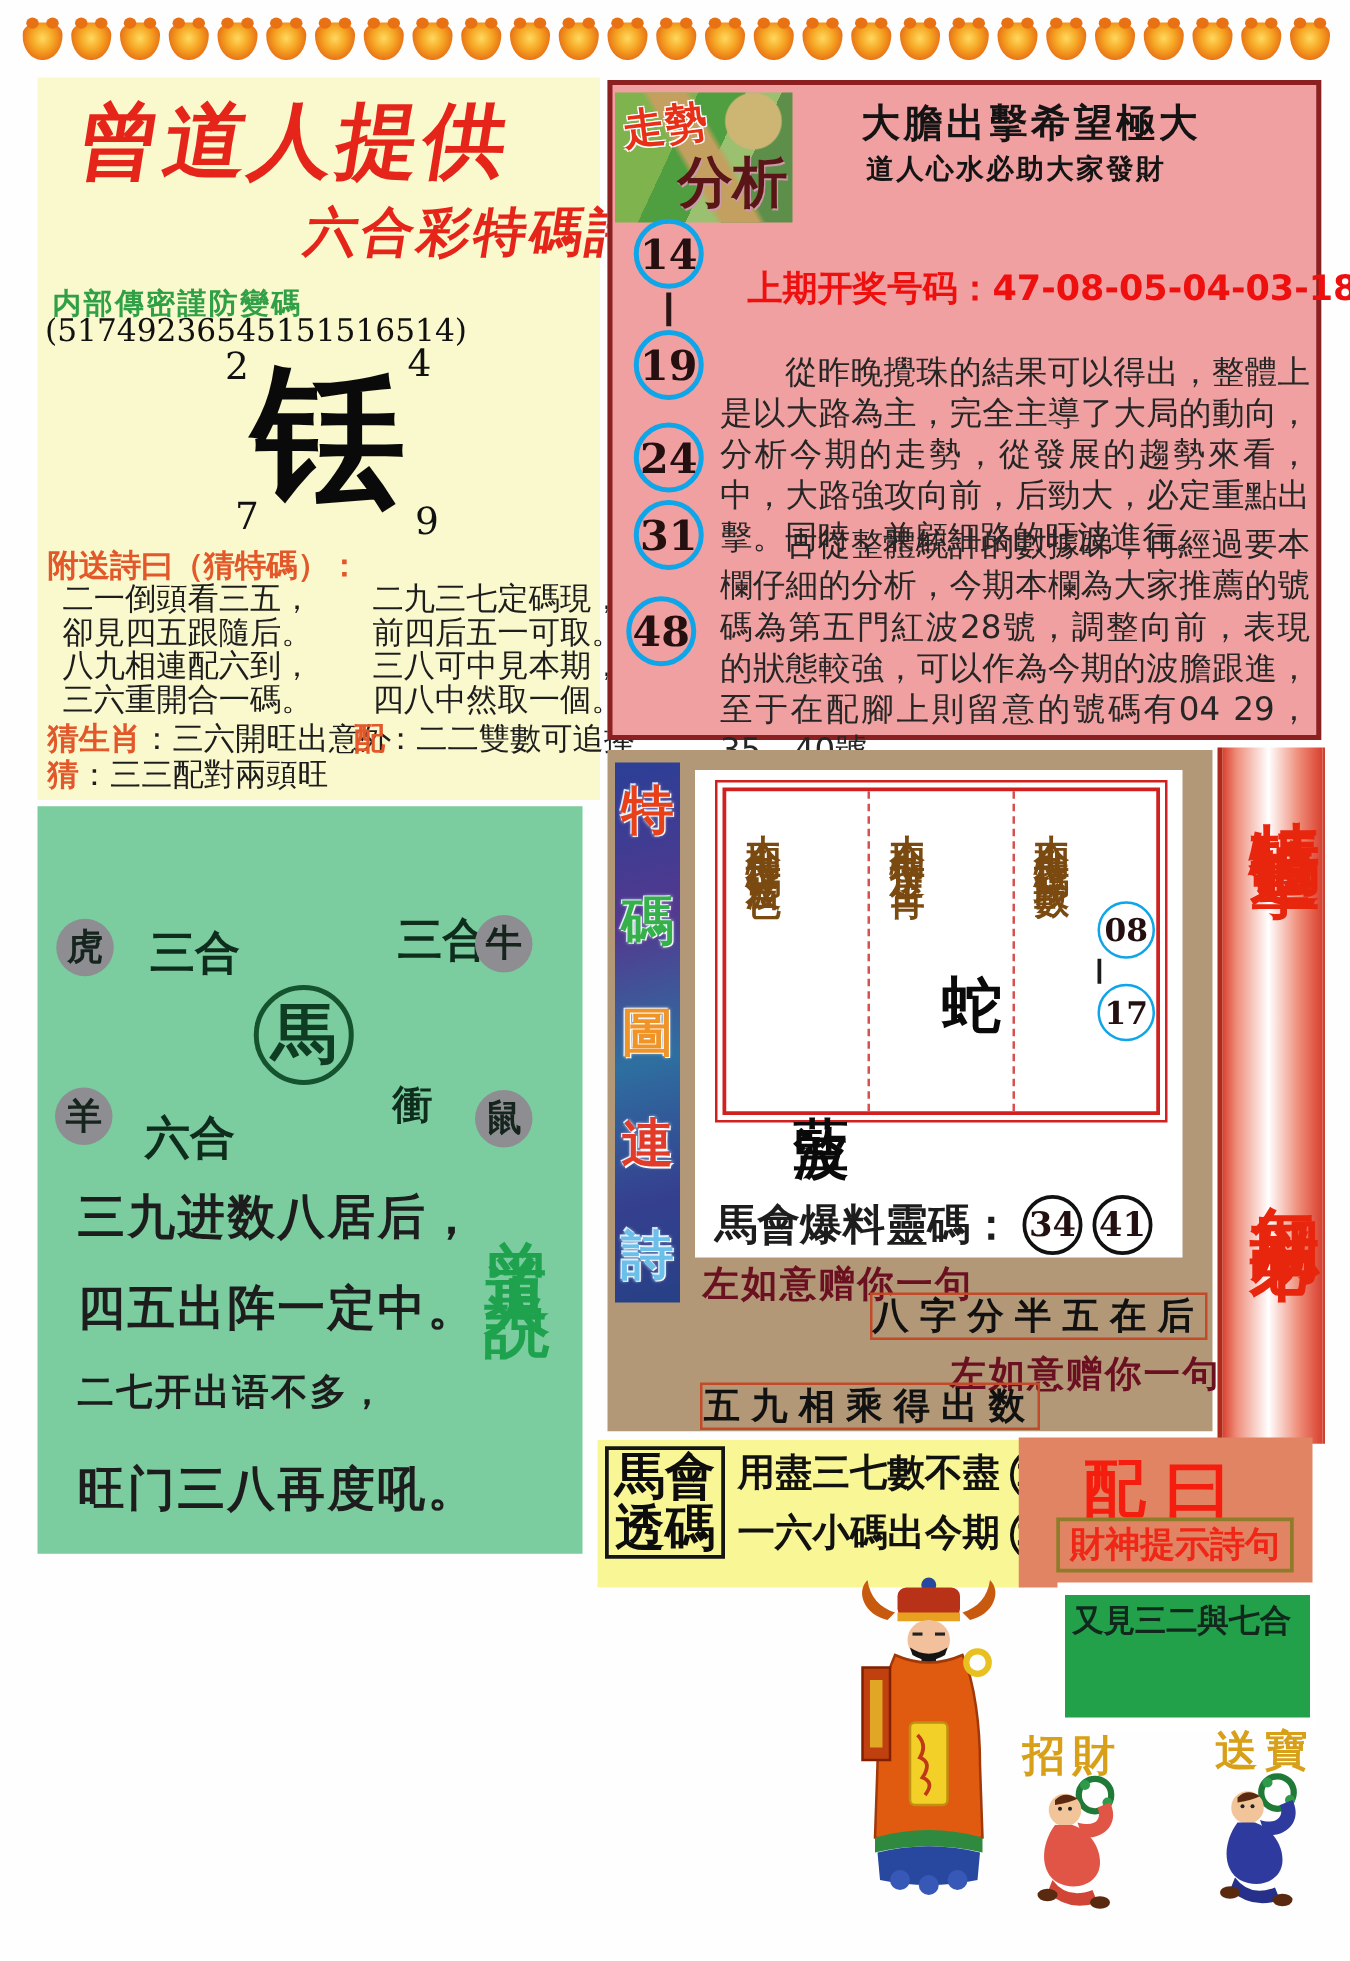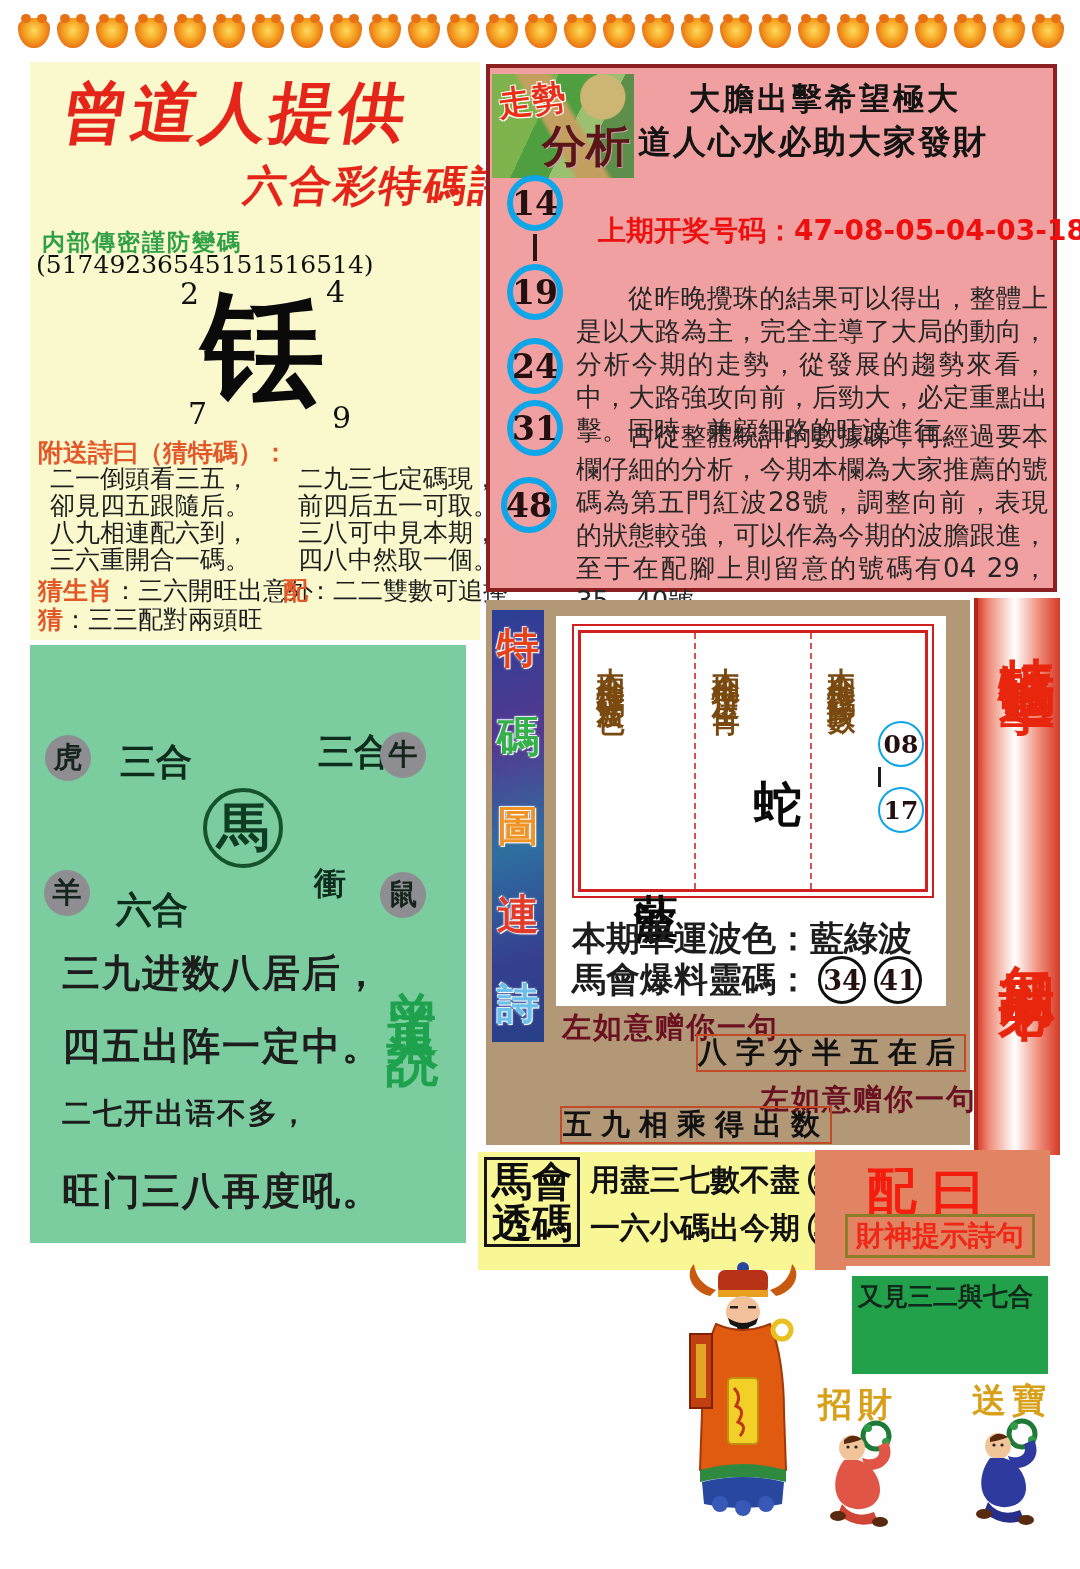--- a/index.html
+++ b/index.html
@@ -20,21 +20,21 @@
   .panel-yellow{background:#faf8cd}
   .panel-green{background:#7bcc9f}
   .panel-pink{background:#f0a0a0;border:4px solid #8a2020}
   .panel-tan{background:#b29877}
 
   .red-title{color:#e6251a;font-weight:900;transform:skewX(-9deg);transform-origin:left bottom;font-family:"DejaVu Sans",sans-serif;letter-spacing:3px;white-space:nowrap}
   .green-label{color:#2fa045;font-weight:700;letter-spacing:2px}
   .orange-label{color:#e2582a;font-weight:700}
   .pline{position:absolute;font-size:25px;color:#1d1d1d;font-family:"DejaVu Serif",serif;white-space:nowrap}
 
-  .circle-num{display:flex;align-items:center;justify-content:center;border:6px solid #0ea5e9;border-radius:50%;
+  .circle-num{display:flex;align-items:center;justify-content:center;border:4px solid #0ea5e9;border-radius:50%;
     font-weight:700;color:#241010;font-family:"DejaVu Serif",serif;background:transparent}
 
   .zcircle{position:absolute;width:46px;height:46px;border-radius:50%;background:#8e8e92;color:#15241c;
     display:flex;align-items:center;justify-content:center;font-size:29px;font-weight:700;font-family:"DejaVu Serif",serif}
   .zlabel{position:absolute;font-size:36px;font-weight:700;color:#0f2d1d;font-family:"DejaVu Serif",serif;white-space:nowrap}
 
   .vtext{writing-mode:vertical-rl;text-orientation:upright}
 
   
   .sbox{background:#ffffff;border:2px solid #d02020;padding:4px}
@@ -47,21 +47,21 @@
 
   .tipbox{position:absolute;border:2px solid #c24a28;display:flex;align-items:center;justify-content:center;
     font-size:29px;font-weight:700;letter-spacing:9px;color:#111;font-family:"DejaVu Serif",serif;white-space:nowrap}
   .gift{position:absolute;font-size:29px;font-weight:900;color:#6b1020;letter-spacing:2px;font-family:"DejaVu Serif",serif;white-space:nowrap}
 
   .banner{background:linear-gradient(90deg,#d9402e 0%,#ef8d7a 14%,#ffffff 46%,#ef8d7a 76%,#d9402e 100%);
     border-left:4px solid #b02818;border-right:2px solid #d04030}
   .banner span{position:absolute;left:12px;writing-mode:vertical-rl;text-orientation:upright;font-size:56px;
     font-weight:900;color:#e8260e;font-family:"DejaVu Serif",serif;letter-spacing:7px}
 
-  .club-row{position:absolute;display:flex;align-items:center;gap:8px}
+  .club-row{position:absolute;display:flex;align-items:flex-start;gap:8px}
   .club-text{font-size:30px;font-weight:800;color:#111;font-family:"DejaVu Serif",serif;white-space:nowrap}
 
   .strip{background:linear-gradient(165deg,#2b3f96 0%,#53398f 30%,#2e6fa0 55%,#35408f 80%,#274086 100%);
     display:flex;flex-direction:column;align-items:center;justify-content:space-between;padding:10px 0}
   .strip span{font-size:42px;font-weight:900;font-family:"DejaVu Serif",serif;
     text-shadow:0 0 3px #ffffff,1px 1px 0 #ffffff,-1px -1px 0 #cfe6ff}
   .sc0{color:#e84018}.sc1{color:#35b04a}.sc2{color:#f09428}.sc3{color:#e23b2a}.sc4{color:#6ac0e8}
 
   .para{position:absolute;width:472px;font-size:26px;line-height:33px;color:#262626;text-align:justify;text-indent:2em;
     font-family:"DejaVu Sans",sans-serif}
@@ -168,21 +168,21 @@
               background:
                 linear-gradient(60deg, rgba(195,160,95,0) 40%, #c3a05f 43%, #c3a05f 57%, rgba(195,160,95,0) 60%),
                 radial-gradient(circle at 78% 22%, #cdb574 0 16%, rgba(0,0,0,0) 17%),
                 linear-gradient(115deg,#7fb34d 0 35%,#4f9e3f 35% 55%,#9ac070 55% 70%,#5e8f4a 70% 100%)">
     <span class="serif" style="position:absolute;left:6px;top:4px;font-size:34px;font-weight:900;color:#e83018;transform:rotate(-7deg);
                  text-shadow:1px 1px 0 #fff,-1px -1px 0 #fff,1px -1px 0 #fff,-1px 1px 0 #fff">走勢</span>
     <span class="serif" style="position:absolute;right:4px;bottom:2px;font-size:44px;font-weight:900;color:#5a1616;text-shadow:1px 1px 0 #c9a">分析</span>
   </div>
 
   <div class="abs" style="left:600px;top:78px;width:450px;text-align:center;font-size:31px;font-weight:900;color:#141414;letter-spacing:3px">大膽出擊希望極大</div>
-  <div class="abs" style="left:576px;top:120px;width:474px;text-align:center;font-size:33px;font-weight:900;color:#141414;letter-spacing:2px">道人心水必助大家發財</div>
+  <div class="abs" style="left:576px;top:120px;width:474px;text-align:center;font-size:22px;font-weight:900;color:#141414;letter-spacing:2px">道人心水必助大家發財</div>
 
   <div class="abs" style="left:598px;top:212px;font-size:28px;font-weight:800;color:#ee0f0f;white-space:nowrap">
     <span>上期开奖号码：</span><span>47-08-05-04-03-18+01</span>
   </div>
 
   <div class="circle-num abs" style="left:507px;top:175px;width:56px;height:56px;font-size:33px">14</div>
   <div class="abs" style="left:533px;top:234px;width:4px;height:27px;background:#2b1515"></div>
   <div class="circle-num abs" style="left:507px;top:264px;width:56px;height:56px;font-size:33px">19</div>
   <div class="circle-num abs" style="left:507px;top:338px;width:56px;height:56px;font-size:33px">24</div>
   <div class="circle-num abs" style="left:507px;top:400px;width:56px;height:56px;font-size:33px">31</div>
@@ -217,23 +217,20 @@
         <span class="slabel">本期特碼段數：</span>
         <div class="abs" style="right:1px;top:88px;display:flex;flex-direction:column;align-items:flex-start">
           <span class="circle-num" style="width:46px;height:46px;font-size:25px;border-width:2.5px">08</span>
           <span style="width:3px;height:20px;background:#1a1a1a"></span>
           <span class="circle-num" style="width:46px;height:46px;font-size:25px;border-width:2.5px">17</span>
         </div>
       </div>
     </div>
   </div>
 
-  <div class="abs serif" style="left:572px;top:916px;font-size:34px;font-weight:900;color:#1d1d1d;white-space:nowrap">
-    <span>本期幸運波色：</span><span>藍綠波</span>
-  </div>
   <div class="abs serif" style="left:572px;top:956px;display:flex;align-items:center;gap:8px;font-size:34px;font-weight:900;color:#1d1d1d;white-space:nowrap">
     <span>馬會爆料靈碼：</span>
     <span class="circle-num" style="width:48px;height:48px;font-size:27px;border-width:3.5px;border-color:#111">34</span>
     <span class="circle-num" style="width:48px;height:48px;font-size:27px;border-width:3.5px;border-color:#111">41</span>
   </div>
 
   <div class="gift" style="left:562px;top:1008px">左如意赠你一句</div>
   <div class="tipbox" style="left:696px;top:1034px;width:270px;height:38px">八字分半五在后</div>
   <div class="gift" style="left:760px;top:1080px">左如意赠你一句</div>
   <div class="tipbox" style="left:560px;top:1106px;width:272px;height:38px">五九相乘得出数</div>

